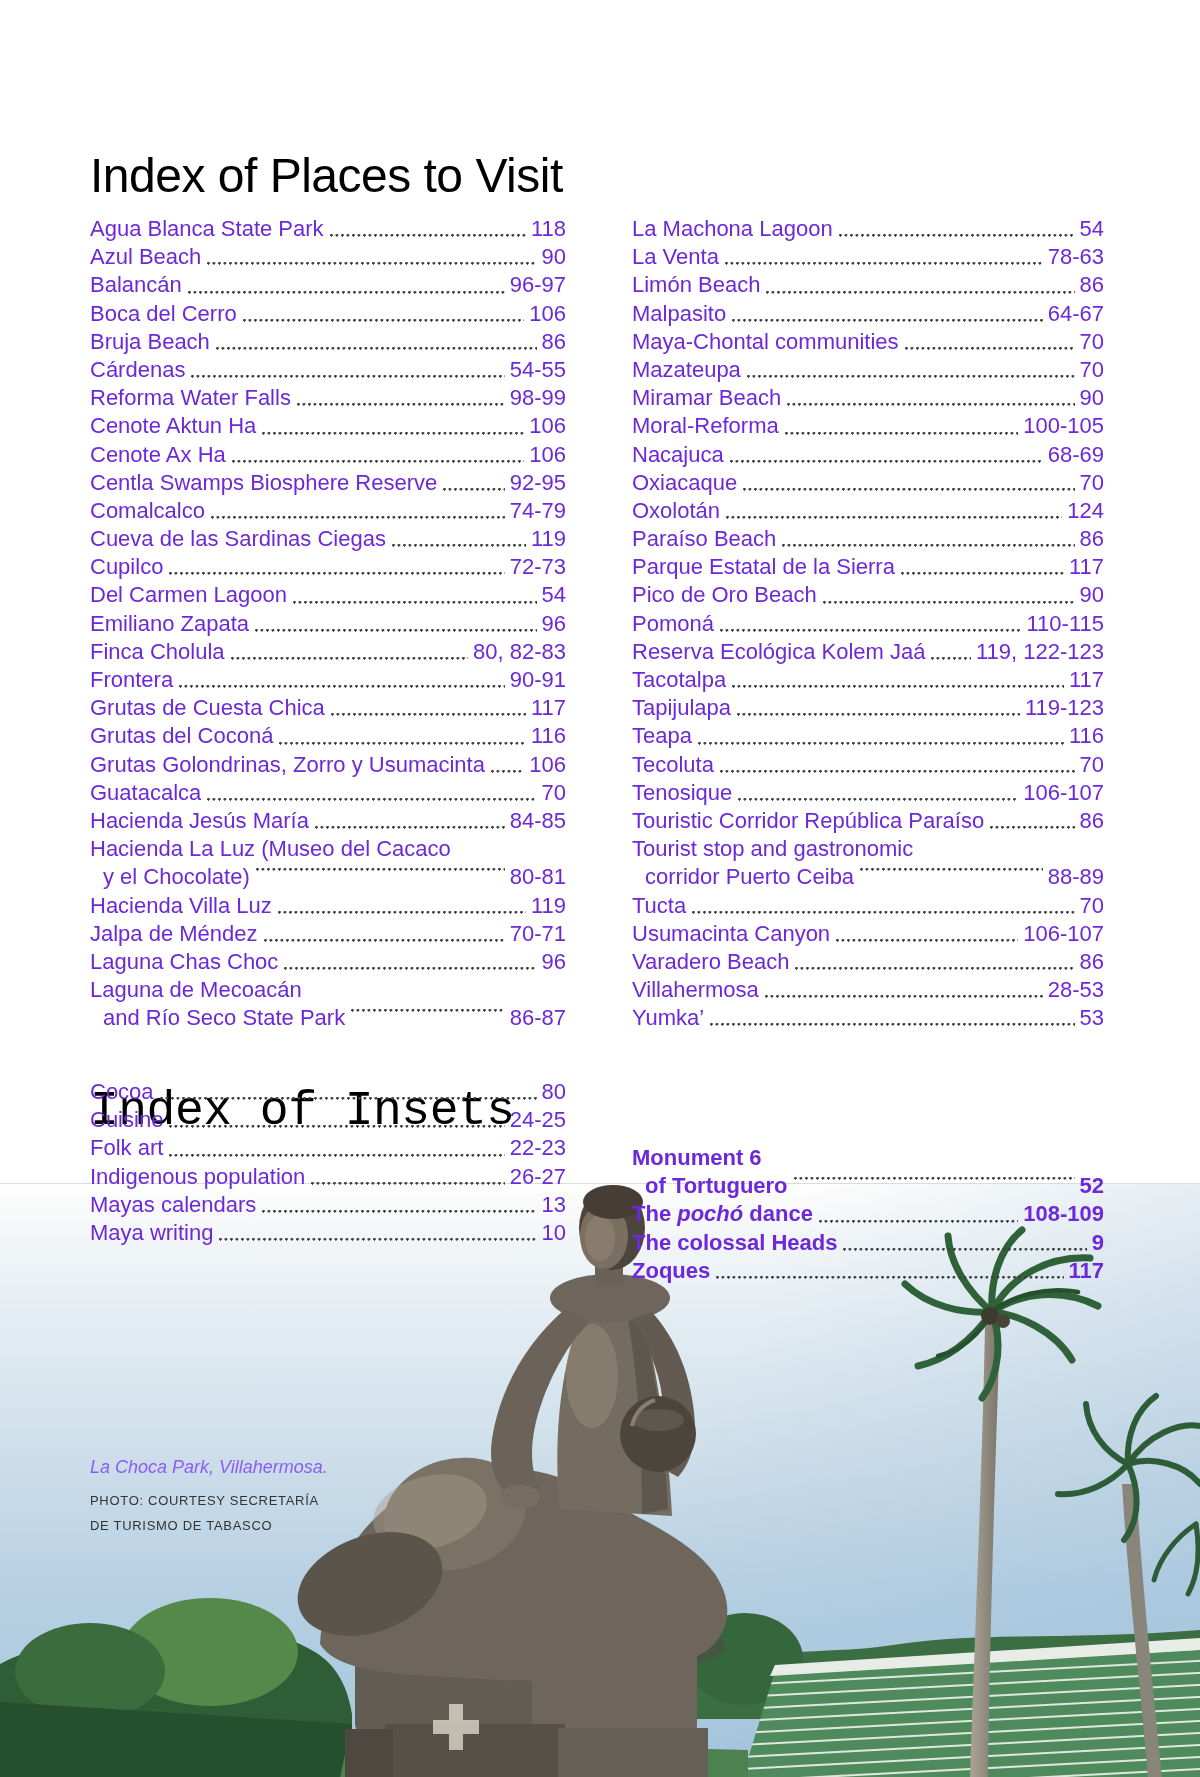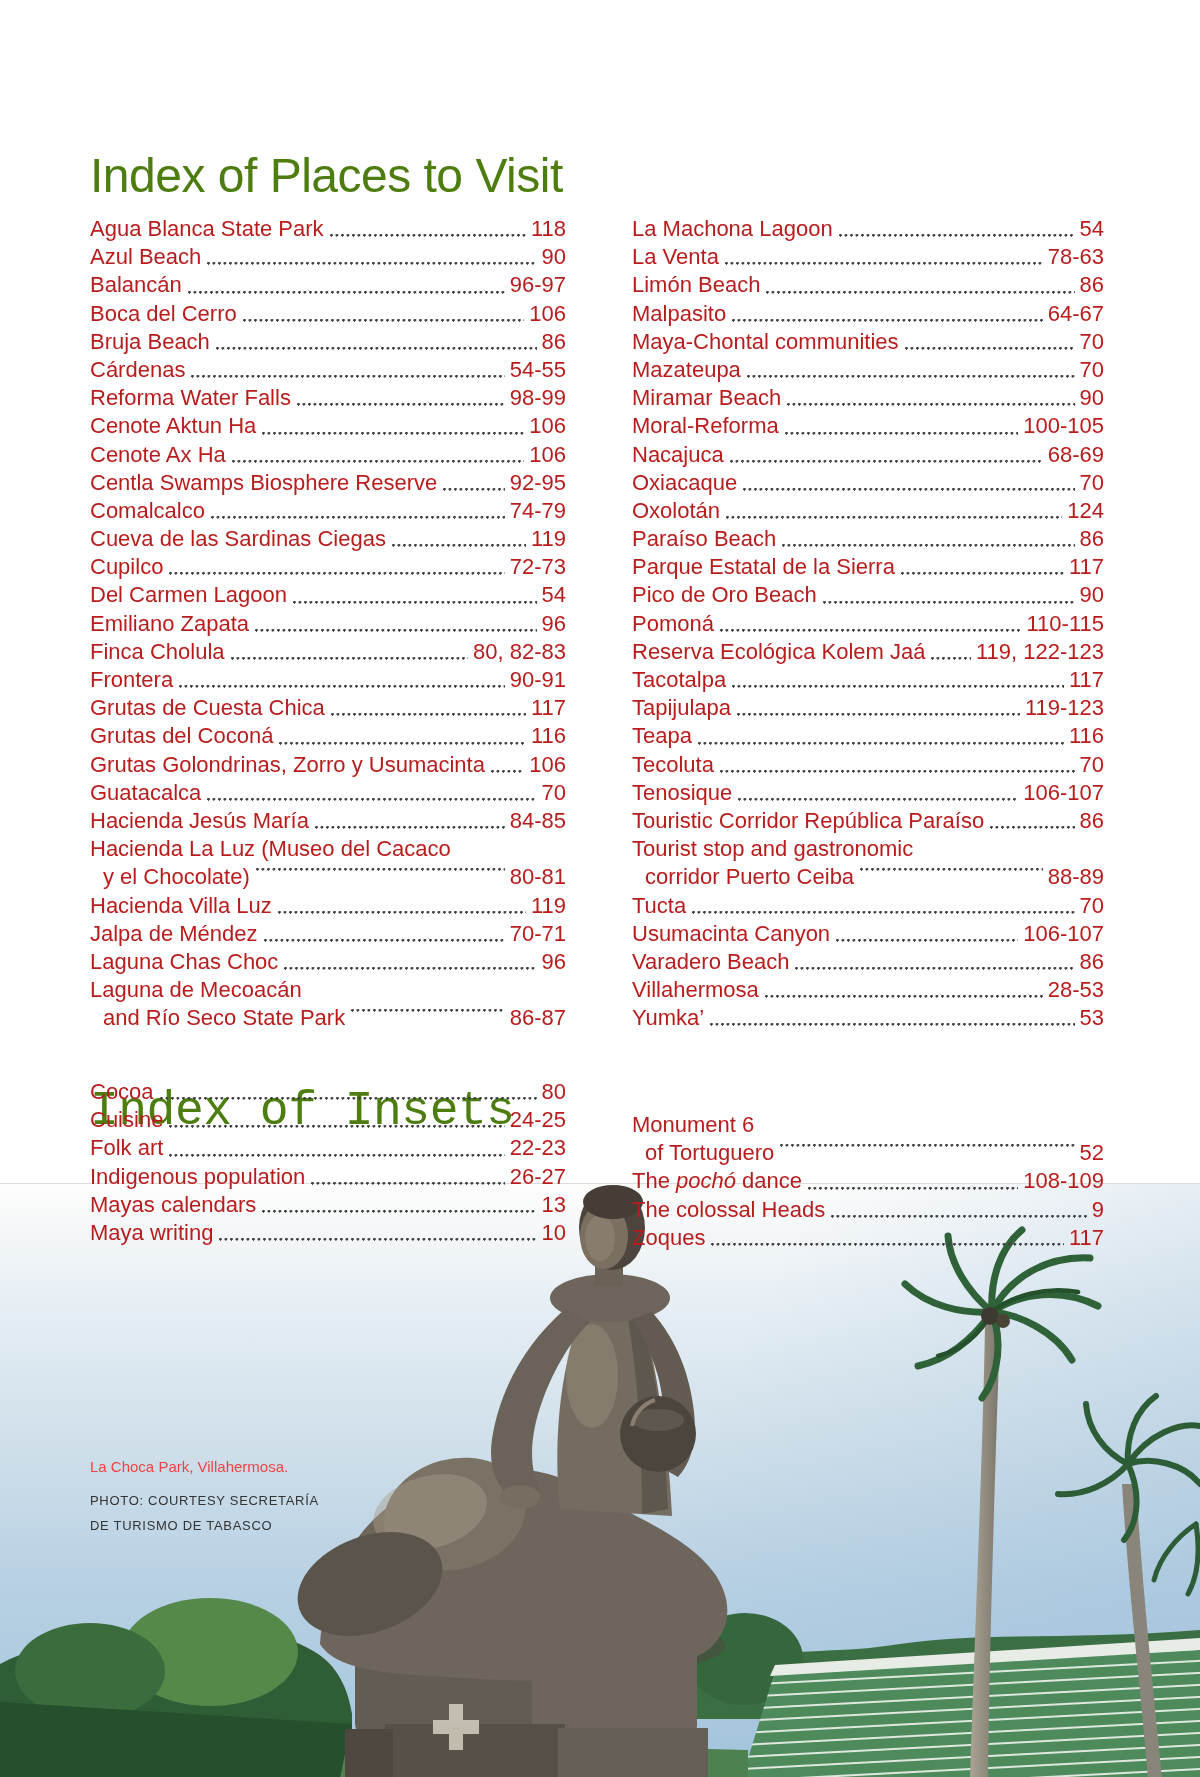--- a/index.html
+++ b/index.html
@@ -9,44 +9,44 @@
   
   .photo{position:absolute;left:0;top:1183px;width:1200px;height:594px;
     border-top:1px solid #dadddb;
     background:
       linear-gradient(115deg, rgba(255,255,255,0) 55%, rgba(148,184,214,0.30) 92%),
       linear-gradient(to bottom,#fdfdfc 0%,#f3f6f8 9%,#e4edf3 22%,#cfdfea 44%,#b7d0e3 68%,#a5c5dc 100%);}
   .photo svg{position:absolute;left:0;top:0;}
 
   
   .title{position:absolute;left:90px;font-size:48px;line-height:48px;font-weight:400;
-         color:#4d7c0f;letter-spacing:-0.5px;white-space:nowrap;}
+         color:#000000;letter-spacing:-0.5px;white-space:nowrap;}
   #t1{top:120px;}
   #t2{top:1055px;font-family:Liberation Mono, monospace;}
 
   
-  .col{position:absolute;color:#b91c1c;font-size:22px;}
+  .col{position:absolute;color:#6d28d9;font-size:22px;}
   #places-left {left:90px; top:215px; width:476px;}
   #places-right{left:632px;top:215px; width:472px;}
   #insets-left {left:90px; top:1078px;width:476px;}
-  #insets-right{left:632px;top:1111px;width:472px;}
+  #insets-right{left:632px;top:1144px;width:472px;font-weight:bold;}
 
   .entry{display:flex;line-height:28.2px;height:28.2px;}
   .entry.indent{padding-left:13px;align-items:center;}
   .name{white-space:nowrap;padding-right:2px;}
   .name i{font-style:italic;}
   .leader{flex:1;position:relative;min-width:10px;}
   .leader::after{content:"";position:absolute;left:4px;right:3px;bottom:6px;height:3px;
     background-image:radial-gradient(circle at 1.4px 1.4px,#3e3e3e 1.25px,rgba(0,0,0,0) 1.4px);
     background-size:5.5px 3px;background-repeat:repeat-x;}
   .pages{white-space:nowrap;padding-left:2px;}
 
   
   .caption-block{position:absolute;left:90px;top:1455px;}
-  .caption{font-size:15px;line-height:24px;color:#ef4444;margin-bottom:9px;}
+  .caption{font-size:18px;line-height:24px;color:#8b5cf6;margin-bottom:9px;font-style:italic;}
   .credit{font-size:13px;line-height:25px;letter-spacing:0.7px;color:#333333;}
 </style>
 </head>
 <body>
 
 <div class="page">
 
   <div class="photo">
     <svg width="1200" height="594" viewBox="0 0 1200 594" aria-hidden="true">
       <defs>

